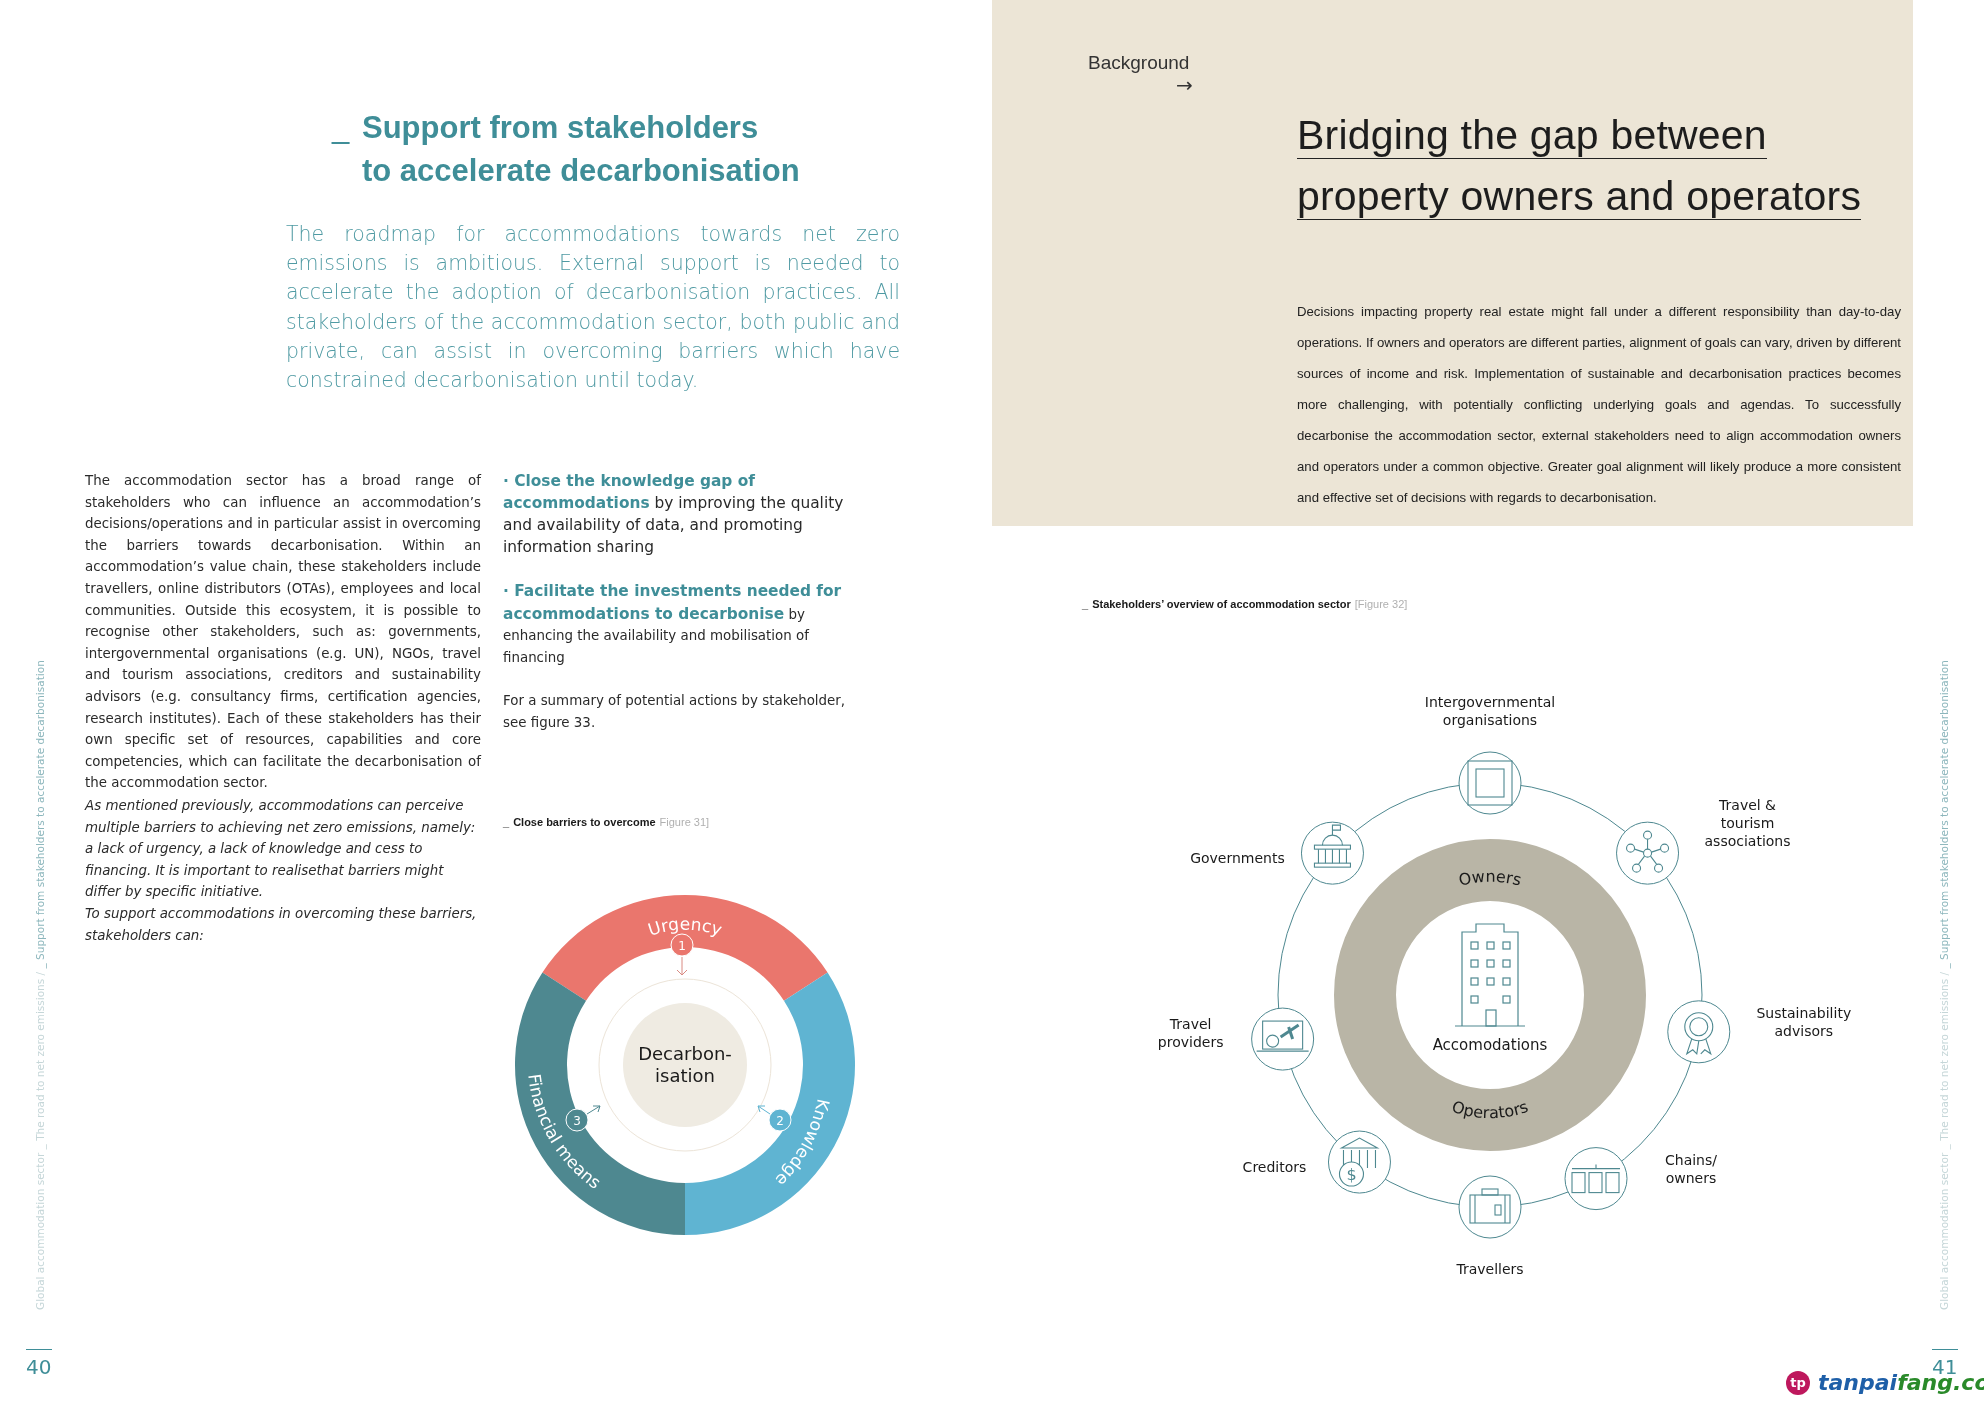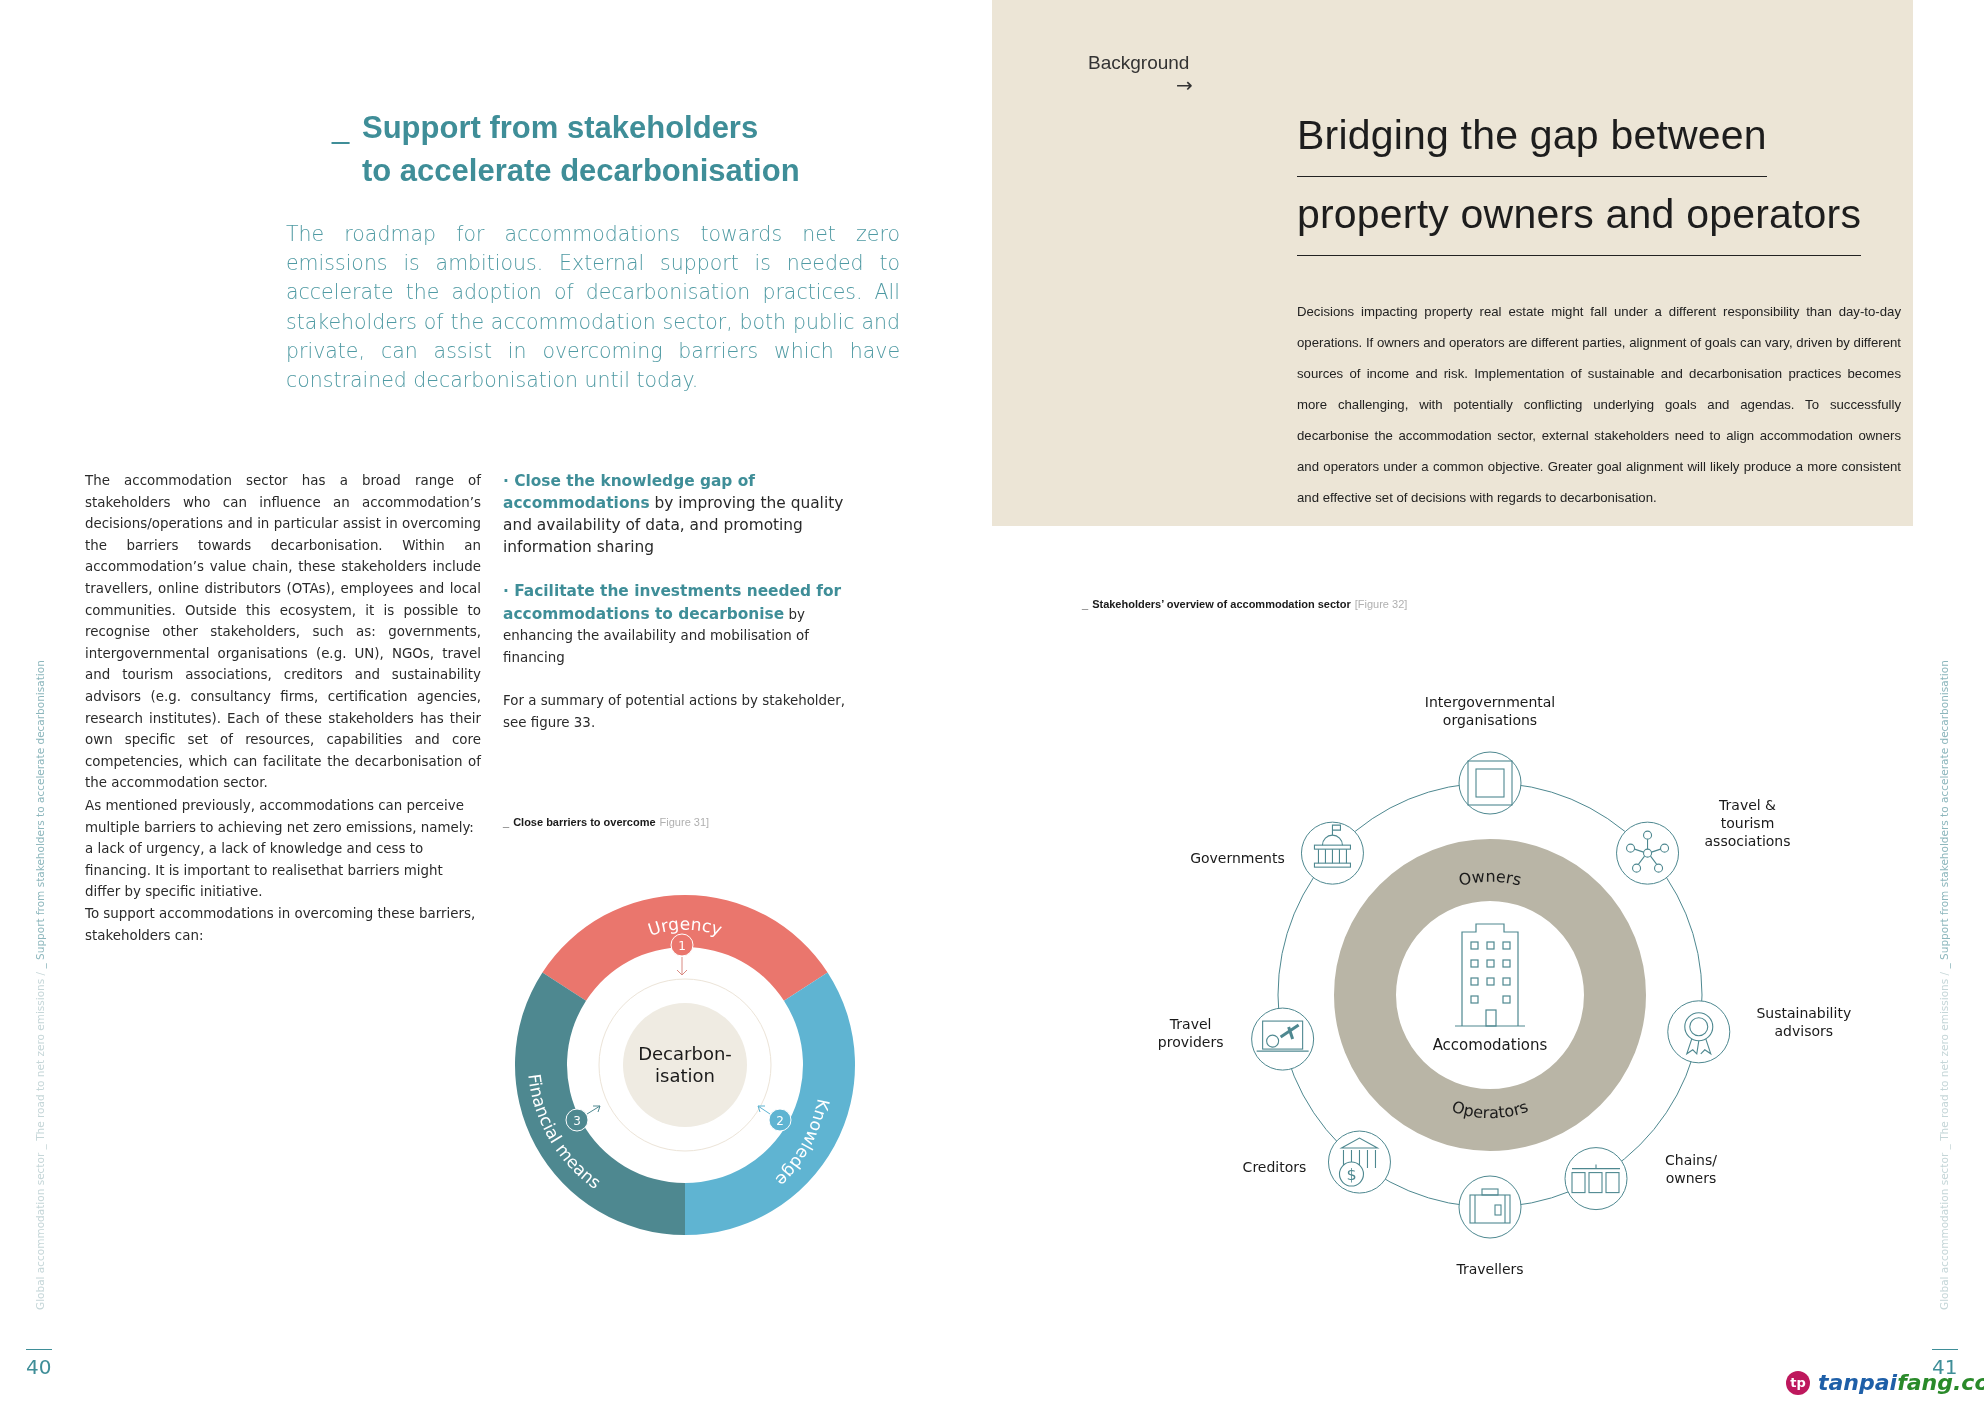--- a/index.html
+++ b/index.html
@@ -16,21 +16,21 @@
   #main-title .dash { color: #3f8e98; font-weight: normal; margin-left: -30px; display: inline-block; width: 30px; }
   #intro {
     left: 286px; top: 220px; width: 614px;
     font-family: "DejaVu Sans", sans-serif; font-size: 20.5px; line-height: 29.2px;
     color: #4f9aa3; text-align: justify; font-weight: 300;
   }
   .body-text {
     font-family: "DejaVu Sans", sans-serif; font-size: 13.4px; line-height: 21.6px; color: #2a2a2a;
   }
   #col1-p1 { left: 85px; top: 470px; width: 396px; text-align: justify; }
-  #col1-p2 { left: 85px; top: 795px; width: 396px; }
+  #col1-p2 { left: 85px; top: 795px; width: 396px; font-style: italic; }
   #col1-p2 .gap { height: 21px; }
   .bullet-head { color: #3f8e98; font-weight: bold; }
   .bullet-big { font-size: 15.4px; line-height: 22px; }
 
   #col2 { left: 503px; top: 470px; width: 360px; }
   #col2 .blk { margin-bottom: 22px; }
 
   .fig-title {
     font-family: "Liberation Sans", sans-serif; font-size: 11px; font-weight: bold; color: #1a1a1a; white-space: nowrap;
   }
@@ -41,21 +41,21 @@
   #barrier-chart { left: 500px; top: 880px; width: 370px; height: 370px; }
 
   
   #bg-panel { left: 992px; top: 0; width: 921px; height: 526px; background: #ece5d6; }
   #bg-label { left: 1088px; top: 52px; font-family: "Liberation Sans", sans-serif; font-size: 19px; color: #333; font-weight: 300; }
   #bg-arrow { left: 1176px; top: 73px; font-size: 20px; color: #333; }
   #right-title {
     left: 1297px; top: 112px; width: 580px;
     font-family: "Liberation Sans", sans-serif; font-size: 41px; font-weight: normal; color: #1d1d1d; letter-spacing: 0.2px;
   }
-  #right-title .line { display: inline-block; border-bottom: 1.5px solid #222; padding-bottom: 18px; margin-bottom: 14px; line-height: 46px; }
+  #right-title .line { display: inline-block; border-bottom: 1.5px solid #222; padding-bottom: 0; margin-bottom: 14px; line-height: 46px; }
   #right-body {
     left: 1297px; top: 296px; width: 604px;
     font-family: Liberation Sans, sans-serif; font-size: 13.2px; line-height: 31px; color: #222; text-align: justify;
   }
   #fig32-title { left: 1082px; top: 598px; }
 
   #stakeholder-diagram { left: 1090px; top: 680px; width: 800px; height: 620px; }
 
   .side-strip {
     position: absolute; top: 630px; width: 20px; height: 680px;

